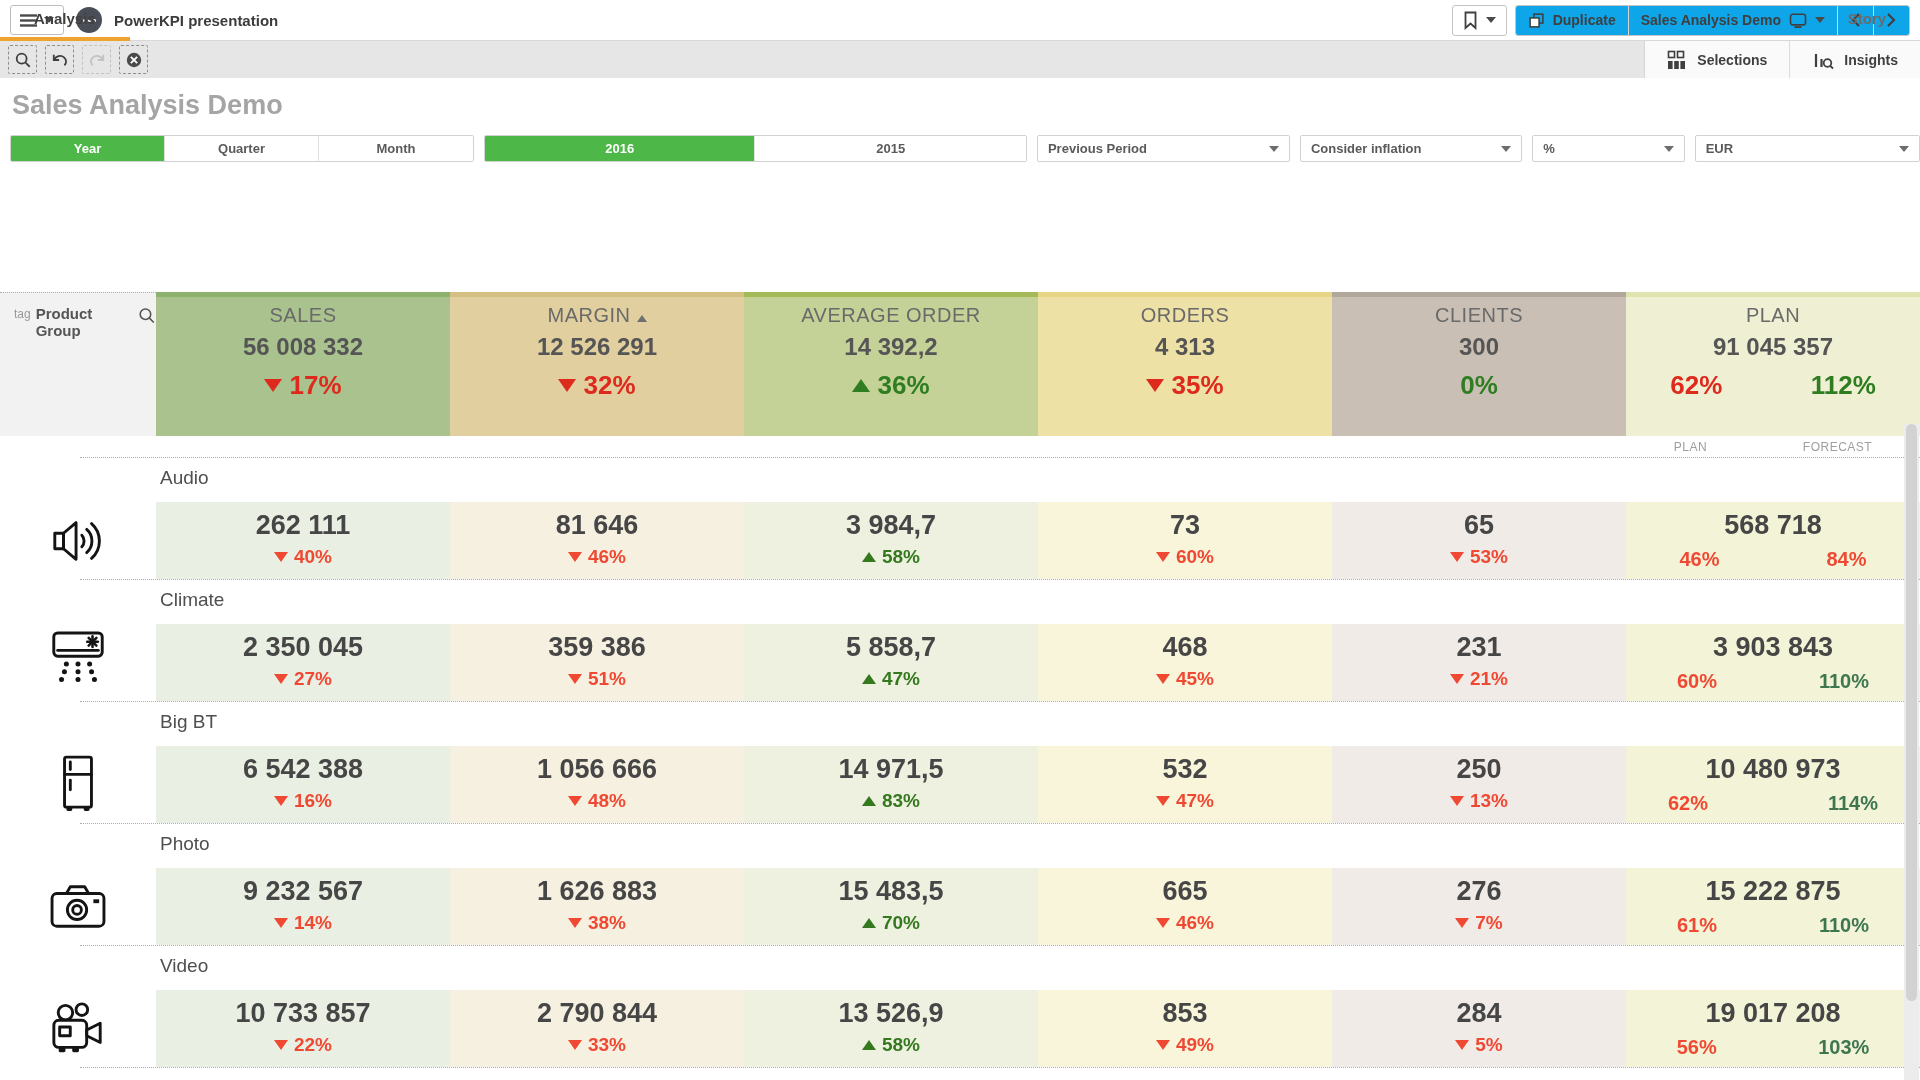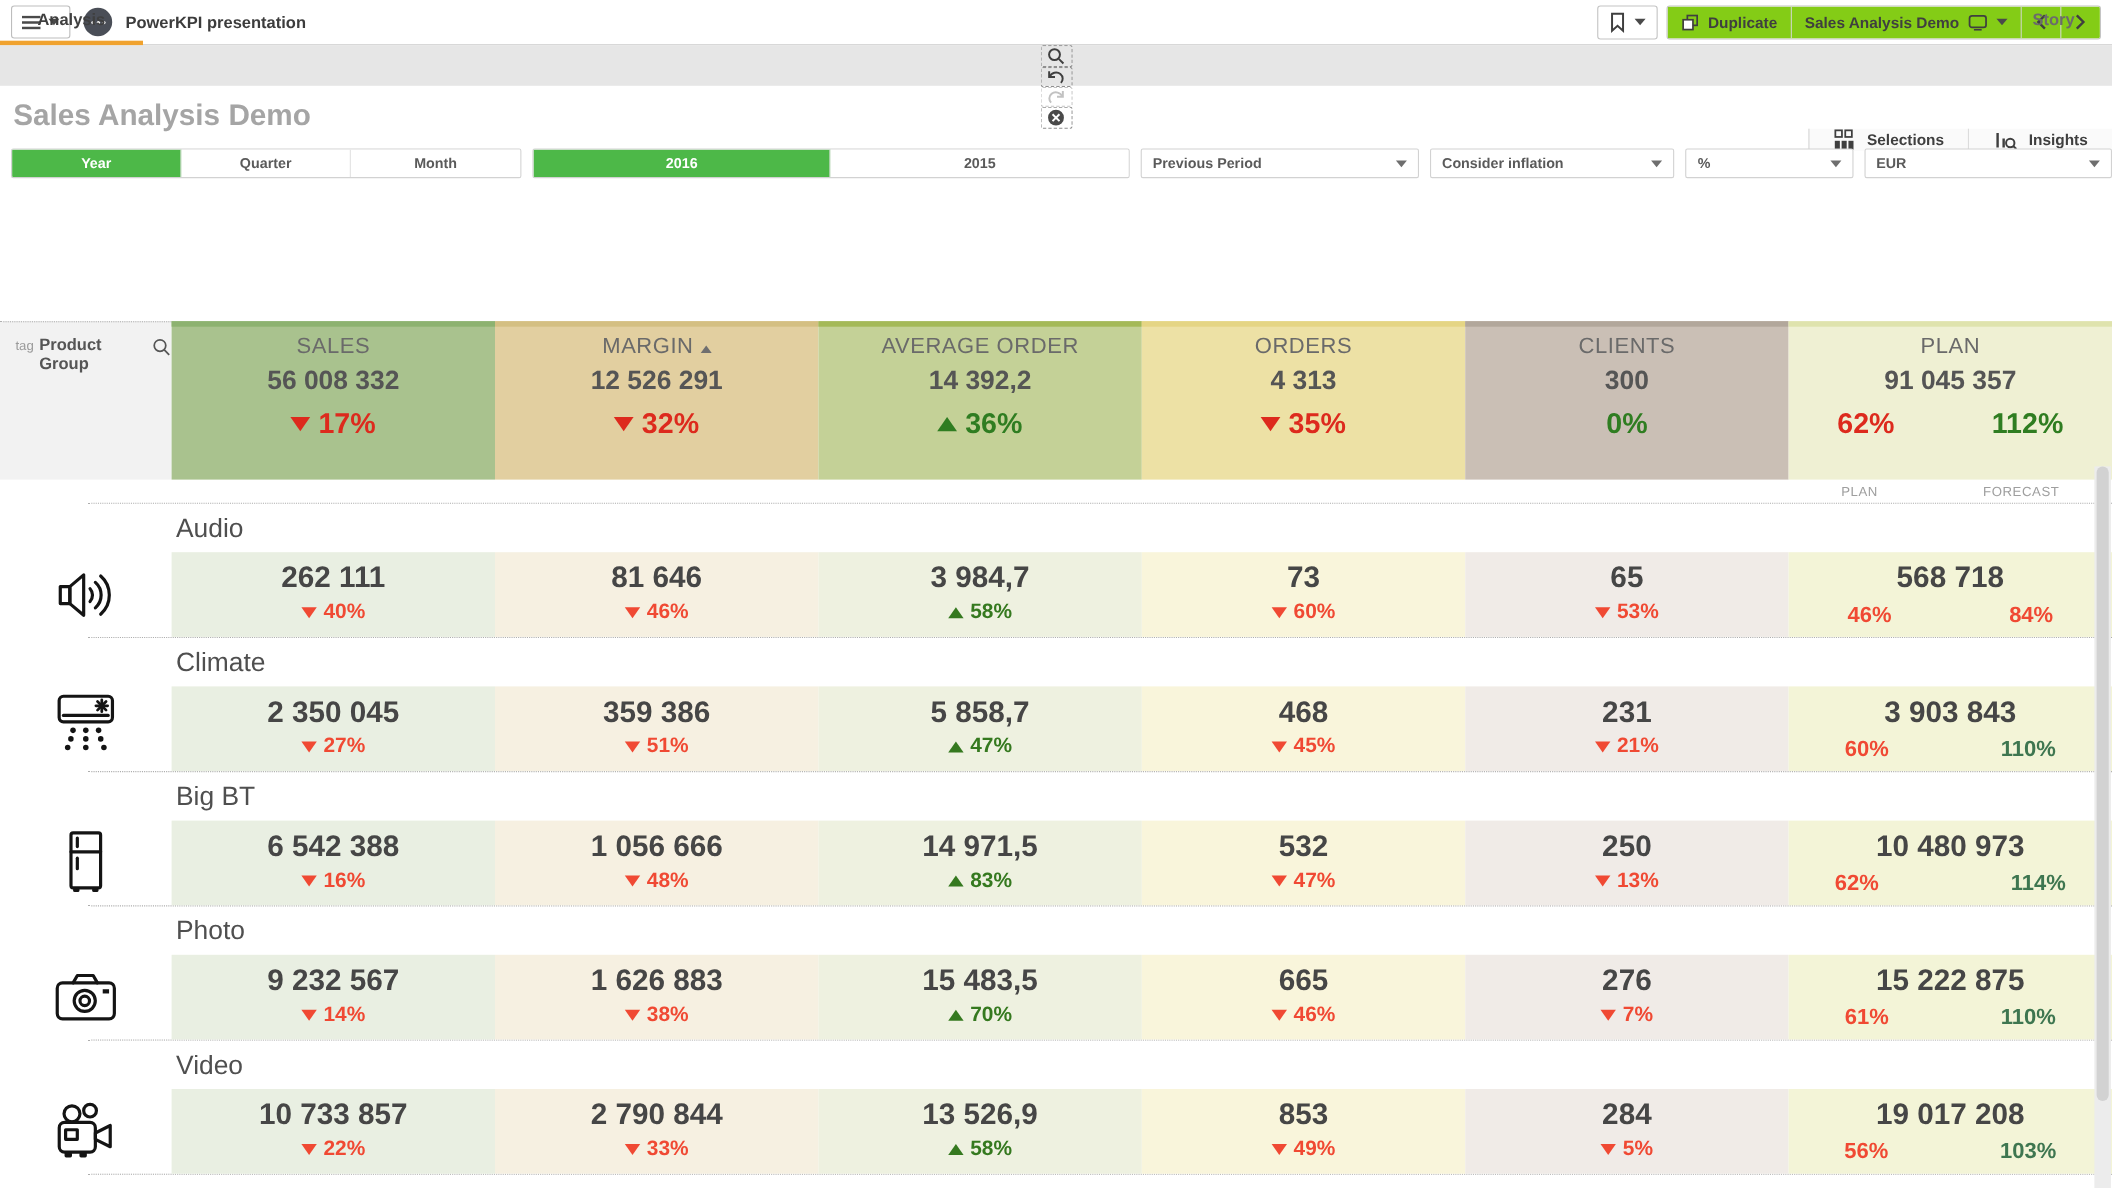--- a/index.html
+++ b/index.html
@@ -34,25 +34,25 @@
   .app-title{font-weight:bold;font-size:15px;color:#3c3c3c;}
   .tabs{position:absolute;left:0;right:0;top:0;height:41px;display:flex;justify-content:space-between;pointer-events:none;}
   .tab{pointer-events:auto;display:flex;align-items:center;padding:0 34px;height:100%;
     font-size:15px;font-weight:bold;color:#6b6b6b;cursor:pointer;border-bottom:4px solid transparent;}
   .tab.active{color:#3f3f3f;border-bottom-color:var(--orange);}
   .tb-right{margin-left:auto;display:flex;align-items:center;gap:8px;}
   .box-btn{display:flex;align-items:center;gap:8px;height:31px;padding:0 10px;background:#fff;
     border:1px solid #c4c4c4;border-radius:3px;cursor:pointer;font-size:14px;font-weight:bold;color:#3f3f3f;}
   .btn-group{display:flex;align-items:stretch;height:31px;border:1px solid #c4c4c4;border-radius:3px;overflow:hidden;}
   .btn-group>div{display:flex;align-items:center;gap:8px;padding:0 12px;border-right:1px solid #d6d6d6;
-    font-size:14px;font-weight:bold;color:#3f3f3f;cursor:pointer;background:#84cc16;}
+    font-size:14px;font-weight:bold;color:#3f3f3f;cursor:pointer;background:#0ea5e9;}
   .btn-group>div:last-child{border-right:none;}
 
   
-  .toolbar2{height:37px;background:#e6e6e6;display:flex;align-items:center;padding-left:8px;flex-direction:column;}
+  .toolbar2{height:37px;background:#e6e6e6;display:flex;align-items:center;padding-left:8px;}
   .tool{width:29px;height:29px;margin-right:8px;border:1px dashed #8f8f8f;border-radius:2px;
     display:flex;align-items:center;justify-content:center;cursor:pointer;}
   .tool.disabled{border-color:#c2c2c2;cursor:default;}
   .right-panel{margin-left:auto;height:37px;background:#fafafa;border-left:1px solid #d5d5d5;
     display:flex;align-items:stretch;}
   .panel-btn{display:flex;align-items:center;gap:10px;padding:0 22px;font-size:14px;font-weight:bold;
     color:#3f3f3f;cursor:pointer;}
   .panel-div{width:1px;background:#dcdcdc;}
 
   
@@ -92,21 +92,21 @@
   .tri.down{border-top:13px solid currentColor;}
   .tri.up{border-bottom:13px solid currentColor;}
   .negH{color:var(--redH);} .posH{color:var(--greenH);}
   .plan-split{display:flex;justify-content:space-around;font-size:26px;font-weight:bold;margin-top:9px;}
   .sublabels{height:21px;}
   .sublabels .lab{grid-column:7;display:flex;justify-content:space-around;align-items:center;
     font-size:12px;color:#9e9e9e;letter-spacing:.5px;}
 
   
   .sep{border-top:1px dotted #adadad;margin-left:80px;}
-  .prow-label{margin:9px 0 0 160px;font-size:24px;color:#4f4f4f;height:35px;cursor:pointer;}
+  .prow-label{margin:9px 0 0 160px;font-size:19px;color:#4f4f4f;height:35px;cursor:pointer;}
   .band{height:77px;}
   .band .cell{text-align:center;padding-top:8px;}
   .band .val{font-size:27px;font-weight:bold;color:var(--ink);}
   .band .delta{margin-top:5px;font-size:19px;font-weight:bold;display:flex;justify-content:center;align-items:center;gap:6px;}
   .band .delta .tri{border-left-width:7px;border-right-width:7px;}
   .band .delta .tri.down{border-top-width:10px;}
   .band .delta .tri.up{border-bottom-width:10px;}
   .neg{color:var(--redR);} .pos{color:var(--greenR);}
   .pplan{color:var(--redR);} .pfc{color:var(--greenPlan);}
   .band .plan-pcts{display:flex;justify-content:space-around;font-size:20px;font-weight:bold;margin-top:7px;}

